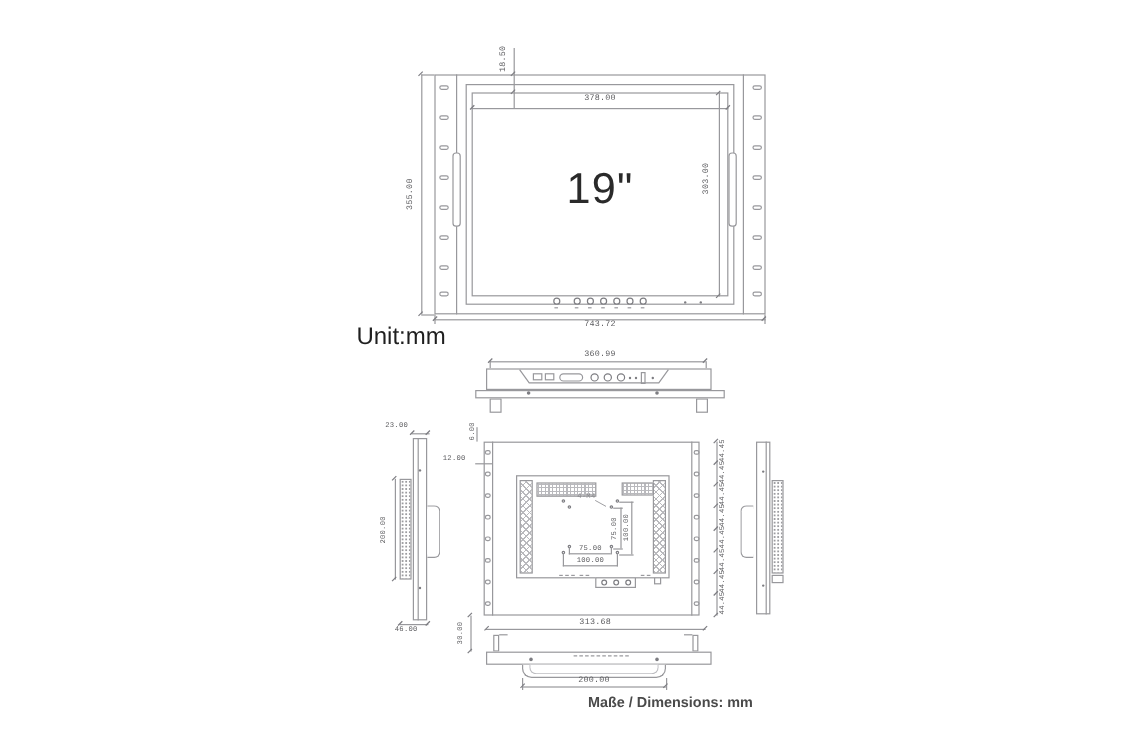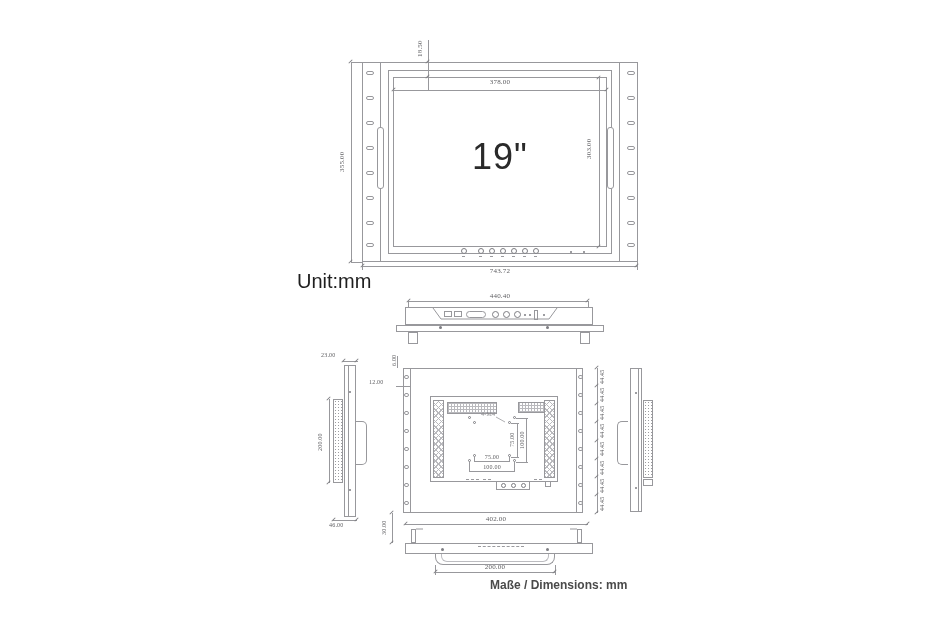--- a/index.html
+++ b/index.html
@@ -2,21 +2,21 @@
 <html><head>
 <meta charset="utf-8">
 <style>
   html,body { margin:0; padding:0; background:#fff; }
   #canvas { position:relative; width:950px; height:630px; background:#ffffff;
             font-family:"Liberation Sans", sans-serif; overflow:hidden; }
   .bx   { position:absolute; border:1px solid #98989c; box-sizing:border-box; background:#fff; }
   .ln   { position:absolute; background:#98989c; }
   .hl   { height:1px; }
   .vl   { width:1px; }
-  .dim  { position:absolute; font-family:Liberation Serif, serif; font-size:7px;
+  .dim  { position:absolute; font-family:Liberation Mono, monospace; font-size:7px;
           color:#5d5d60; white-space:nowrap; line-height:1; letter-spacing:0.2px; }
   .dim.sm { font-size:6px; }
   .vdim { writing-mode:vertical-rl; transform:rotate(180deg); text-align:center; }
   .tk   { position:absolute; width:5px; height:1px; background:#7d7d82; transform:rotate(-45deg); }
   .slot { position:absolute; width:8px; height:4px; border:1px solid #98989c; border-radius:2px; box-sizing:border-box; }
   .slot.narrow { width:5px; }
   .dot  { position:absolute; border-radius:50%; background:#7d7d82; }
   .circ { position:absolute; border:1px solid #7d7d82; border-radius:50%; box-sizing:border-box; background:#fff; }
   .dash { position:absolute; width:3px; height:1px; background:#9a9a9e; }
   .vdots { background-image:radial-gradient(circle, #9b9b9f 0.7px, transparent 0.8px); background-size:3px 3px; }
@@ -112,21 +112,21 @@
   </div>
 
   <span class="unit-label">Unit:mm</span>
 
   <div>
     <div class="ln hl" style="left:408px;top:301px;width:180px"></div>
     <div class="ln vl" style="left:408px;top:301px;height:6px"></div>
     <div class="ln vl" style="left:588px;top:301px;height:6px"></div>
     <div class="tk" style="left:406px;top:300px"></div>
     <div class="tk" style="left:585px;top:300px"></div>
-    <span class="dim" style="left:476px;top:293px;width:48px;text-align:center">440.40</span>
+    <span class="dim" style="left:476px;top:293px;width:48px;text-align:center">360.99</span>
 
     <div class="bx" style="left:405px;top:307px;width:188px;height:18px"></div>
     <div class="bx" style="left:396px;top:325px;width:208px;height:7px"></div>
     <div class="bx" style="left:408px;top:332px;width:10px;height:12px"></div>
     <div class="bx" style="left:580px;top:332px;width:10px;height:12px"></div>
 
     <div class="bx" style="left:444px;top:311px;width:8px;height:6px"></div>
     <div class="bx" style="left:454px;top:311px;width:8px;height:6px"></div>
     <div class="bx" style="left:466px;top:311px;width:20px;height:7px;border-radius:4px"></div>
     <div class="circ" style="left:492px;top:311px;width:7px;height:7px"></div>
@@ -260,21 +260,21 @@
     <span class="dim vdim sm" style="left:599px;top:496px;height:16px">44.45</span>
 
     <div class="ln vl" style="left:392px;top:513px;height:30px"></div>
     <div class="tk" style="left:389px;top:512px"></div>
     <div class="tk" style="left:389px;top:542px"></div>
     <span class="dim vdim sm" style="left:381px;top:519px;height:18px">30.00</span>
 
     <div class="ln hl" style="left:405px;top:524px;width:183px"></div>
     <div class="tk" style="left:403px;top:523px"></div>
     <div class="tk" style="left:585px;top:523px"></div>
-    <span class="dim" style="left:472px;top:516px;width:48px;text-align:center">402.00</span>
+    <span class="dim" style="left:472px;top:516px;width:48px;text-align:center">313.68</span>
   </div>
 
   <div>
     <div class="bx" style="left:617px;top:421px;width:11px;height:44px;border-right:none;border-radius:5px 0 0 5px"></div>
     <div class="bx" style="left:630px;top:368px;width:12px;height:144px"></div>
     <div class="ln vl" style="left:638px;top:368px;height:144px"></div>
     <div class="bx vdots" style="left:643px;top:400px;width:10px;height:78px"></div>
     <div class="bx" style="left:643px;top:479px;width:10px;height:7px"></div>
     <div class="dot" style="left:635px;top:392px;width:2px;height:2px"></div>
     <div class="dot" style="left:635px;top:487px;width:2px;height:2px"></div>

